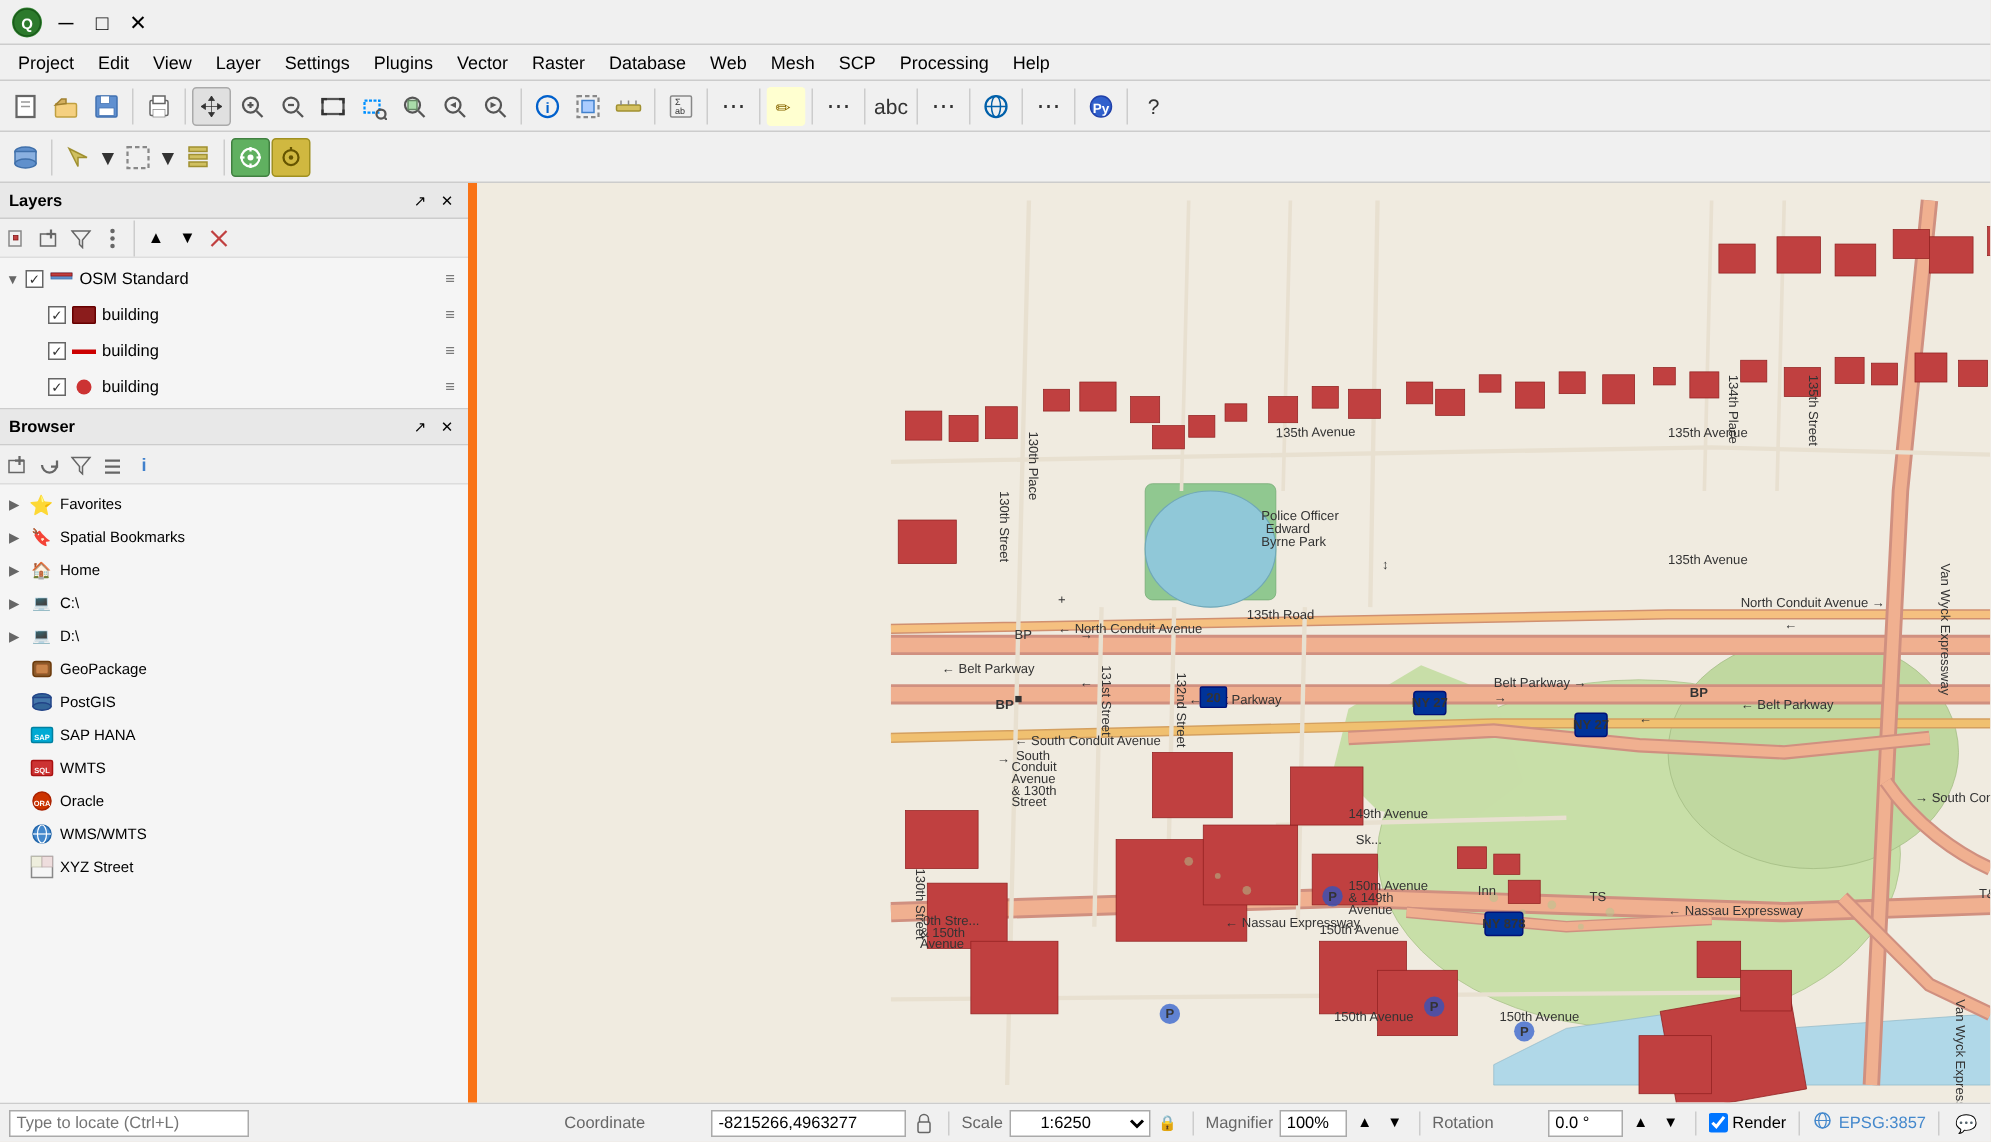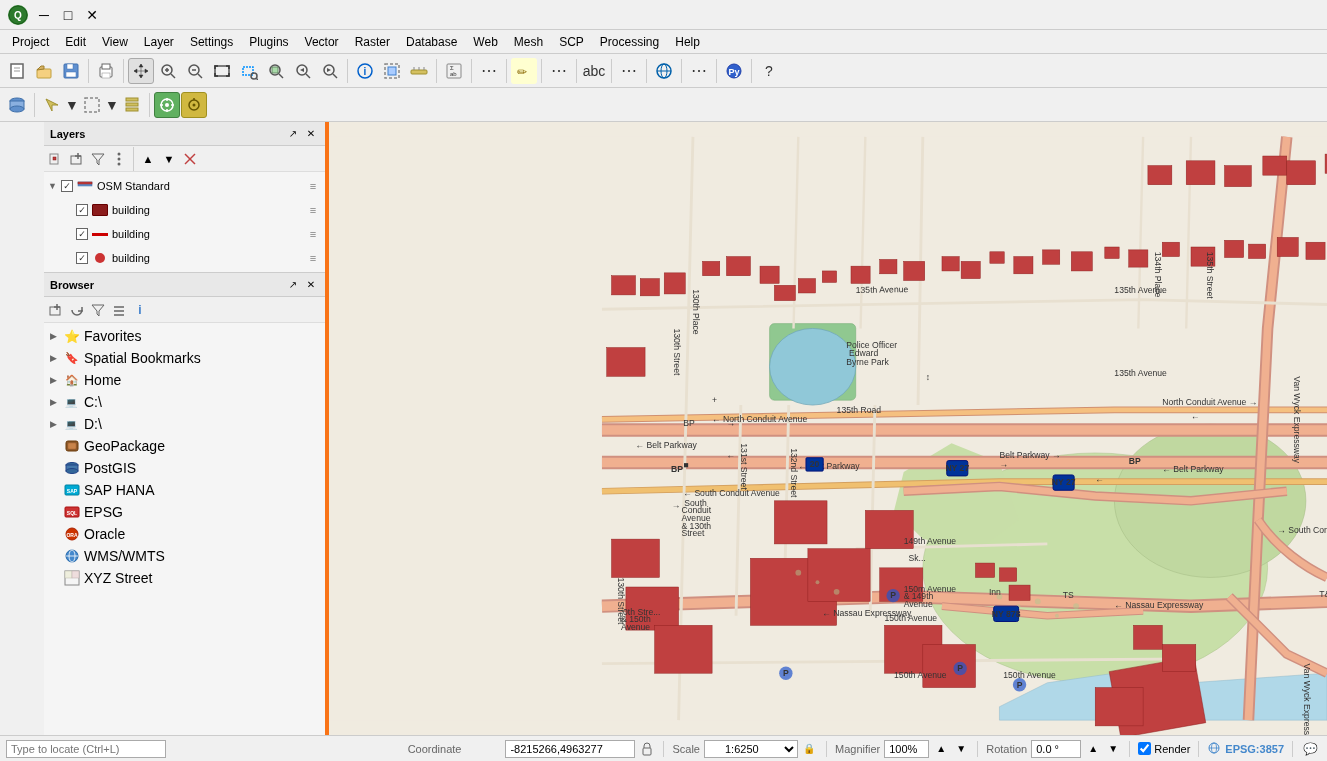--- a/index.html
+++ b/index.html
@@ -79,26 +79,25 @@
     .tb-separator { width: 1px; height: 24px; background: #ccc; margin: 0 3px; }
 
     
     #main {
       display: flex;
       height: calc(761px - 30px - 24px - 34px - 34px - 26px);
     }
 
     
     #left-panel {
-      width: 285px;
+      width: 318px;
       display: flex;
       flex-direction: column;
       background: #f5f5f5;
-      border-right: 4px solid #f97316;
-      margin-left: 44px;
+      border-right: 6px solid #f97316;
     }
 
     
     #layers-panel {
       border-bottom: 1px solid #ccc;
     }
     .panel-header {
       height: 24px;
       background: #e8e8e8;
       display: flex;
@@ -195,21 +194,21 @@
     .browser-item {
       display: flex;
       align-items: center;
       padding: 2px 6px;
       height: 22px;
       cursor: pointer;
       gap: 4px;
       font-size: 11px;
     }
     .browser-icon { width: 16px; height: 16px; display: flex; align-items: center; justify-content: center; font-size: 13px; }
-    .browser-item-label { font-size: 14px; }
+    .browser-item-label { font-size: 10px; }
     .expand-arrow { font-size: 9px; color: #666; width: 10px; }
 
     
     #map-area {
       flex: 1;
       background: #f0ebe0;
       position: relative;
       overflow: hidden;
     }
     
@@ -689,21 +688,21 @@
           <span class="browser-item-label">SAP HANA</span>
         </div>
         <div class="browser-item">
           <span class="expand-arrow">&nbsp;</span>
           <span class="browser-icon">
             <svg width="16" height="16" viewBox="0 0 16 16">
                 <rect x="1" y="3" width="14" height="10" rx="1" fill="#cc3333" stroke="#aa1111" stroke-width="1"></rect>
                 <text x="8" y="11" text-anchor="middle" font-size="5" fill="white" font-weight="bold">SQL</text>
               </svg>
           </span>
-          <span class="browser-item-label">EPSG</span>
+          <span class="browser-item-label">WMTS</span>
         </div>
         <div class="browser-item">
           <span class="expand-arrow">&nbsp;</span>
           <span class="browser-icon">
             <svg width="16" height="16" viewBox="0 0 16 16">
                 <circle cx="8" cy="8" r="6" fill="#cc3300" stroke="#aa2200" stroke-width="1"></circle>
                 <text x="8" y="11" text-anchor="middle" font-size="5" fill="white" font-weight="bold">ORA</text>
               </svg>
           </span>
           <span class="browser-item-label">Oracle</span>
@@ -1019,35 +1018,35 @@
   <div class="status-sep"></div>
   <div class="status-section">
     <span class="status-label">Magnifier</span>
     <input type="text" class="status-input" style="width: 45px;" value="100%">
     <button class="status-btn">▲</button>
     <button class="status-btn">▼</button>
   </div>
   <div class="status-sep"></div>
   <div class="status-section">
     <span class="status-label">Rotation</span>
-    <input type="text" class="status-input" style="width: 50px;" value="0.0 °">
+    <input type="text" class="status-input" style="width: 50px; margin-left: 32px;" value="0.0 °">
     <button class="status-btn">▲</button>
     <button class="status-btn">▼</button>
   </div>
   <div class="status-sep"></div>
   <div class="render-checkbox">
     <input type="checkbox" checked="" id="render-cb" style="">
     <label for="render-cb">Render</label>
   </div>
   <div class="status-sep"></div>
   <div class="status-section">
     <span>
       <svg width="14" height="14" viewBox="0 0 14 14">
           <circle cx="7" cy="7" r="5" fill="none" stroke="#4488cc" stroke-width="1"></circle>
           <ellipse cx="7" cy="7" rx="2.5" ry="5" fill="none" stroke="#4488cc" stroke-width="0.8"></ellipse>
           <line x1="2" y1="7" x2="12" y2="7" stroke="#4488cc" stroke-width="0.8"></line>
         </svg>
     </span>
-    <span class="status-value" style="color:#4488cc; cursor:pointer;font-weight:bold;">EPSG:3857</span>
+    <span class="status-value" style="color:#4488cc; cursor:pointer;">EPSG:3857</span>
   </div>
   <div class="status-sep"></div>
   <button class="status-btn" style="font-size:12px; width:20px;">💬</button>
 </div>
 
 </body></html>

